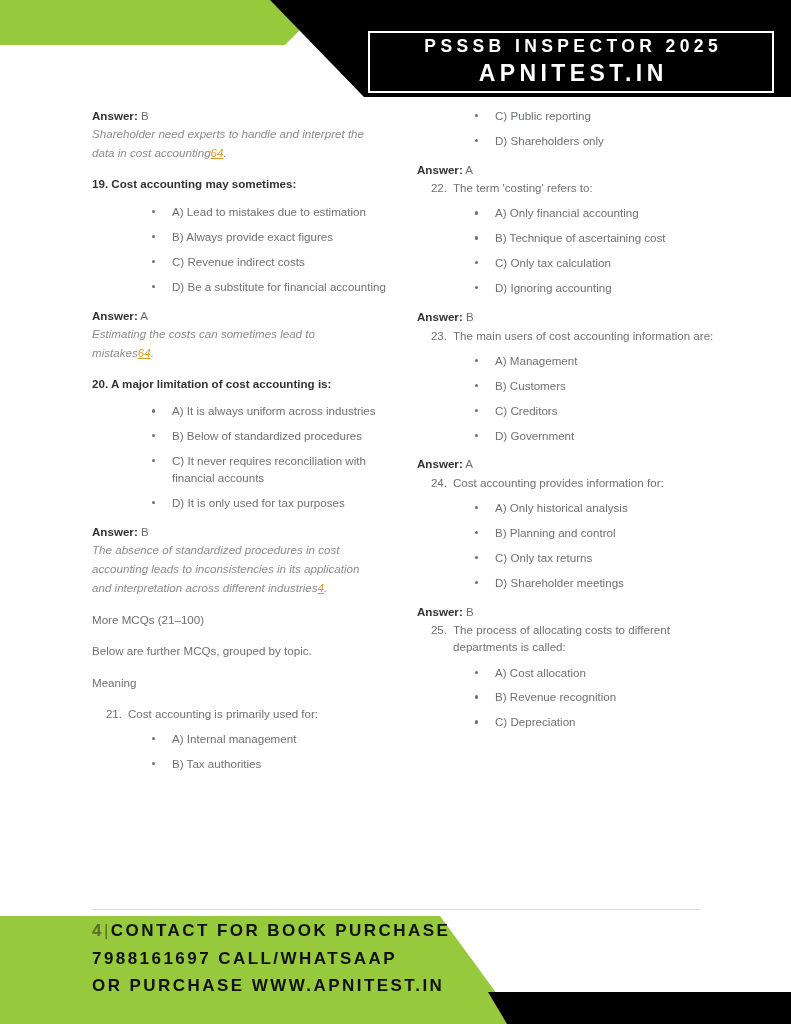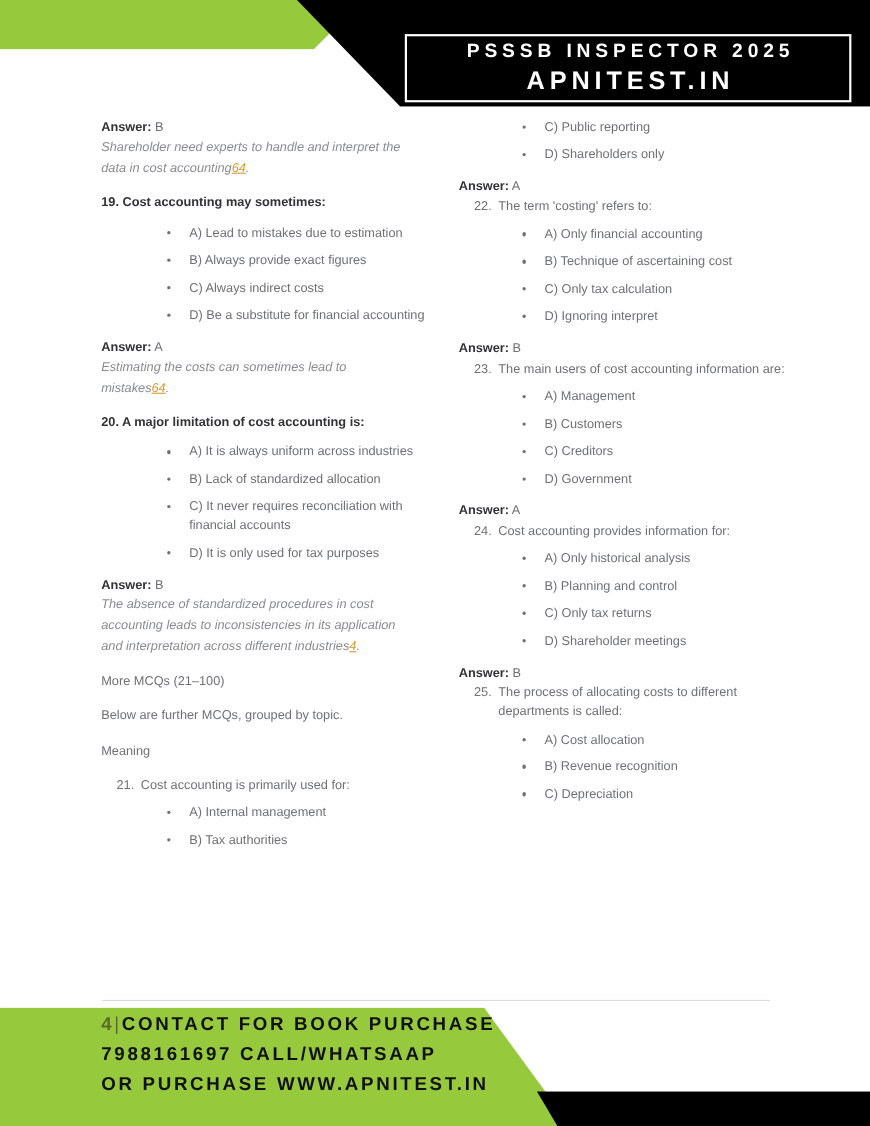--- a/index.html
+++ b/index.html
@@ -248,29 +248,29 @@
   </div>
 
   <div class="content">
     <div class="col col-left" id="col-left">
         <p class="answer-line"><span class="answer-label">Answer:</span><span class="answer-value"> B</span></p>
         <p class="explain"><span>Shareholder need experts to handle and interpret the data in cost accounting</span><span class="cite">64</span><span>.</span></p>
         <p class="q-bold">19. Cost accounting may sometimes:</p>
         <ul class="opts">
           <li>A) Lead to mistakes due to estimation</li>
           <li>B) Always provide exact figures</li>
-          <li>C) Always indirect costs</li>
+          <li>C) Revenue indirect costs</li>
           <li>D) Be a substitute for financial accounting</li>
         </ul>
         <p class="answer-line"><span class="answer-label">Answer:</span><span class="answer-value"> A</span></p>
         <p class="explain"><span>Estimating the costs can sometimes lead to mistakes</span><span class="cite">64</span><span>.</span></p>
         <p class="q-bold">20. A major limitation of cost accounting is:</p>
         <ul class="opts">
           <li>A) It is always uniform across industries</li>
-          <li>B) Lack of standardized allocation</li>
+          <li>B) Below of standardized procedures</li>
           <li>C) It never requires reconciliation with financial accounts</li>
           <li>D) It is only used for tax purposes</li>
         </ul>
         <p class="answer-line"><span class="answer-label">Answer:</span><span class="answer-value"> B</span></p>
         <p class="explain"><span>The absence of standardized procedures in cost accounting leads to inconsistencies in its application and interpretation across different industries</span><span class="cite">4</span><span>.</span></p>
         <p class="plain">More MCQs (21–100)</p>
         <p class="plain">Below are further MCQs, grouped by topic.</p>
         <p class="plain">Meaning</p>
         <p class="q-num"><span class="qn">21.</span><span>Cost accounting is primarily used for:</span></p>
         <ul class="opts">
@@ -282,21 +282,21 @@
         <ul class="opts">
           <li>C) Public reporting</li>
           <li>D) Shareholders only</li>
         </ul>
         <p class="answer-line"><span class="answer-label">Answer:</span><span class="answer-value"> A</span></p>
         <p class="q-num"><span class="qn">22.</span><span>The term 'costing' refers to:</span></p>
         <ul class="opts">
           <li>A) Only financial accounting</li>
           <li>B) Technique of ascertaining cost</li>
           <li>C) Only tax calculation</li>
-          <li>D) Ignoring interpret</li>
+          <li>D) Ignoring accounting</li>
         </ul>
         <p class="answer-line"><span class="answer-label">Answer:</span><span class="answer-value"> B</span></p>
         <p class="q-num"><span class="qn">23.</span><span>The main users of cost accounting information are:</span></p>
         <ul class="opts">
           <li>A) Management</li>
           <li>B) Customers</li>
           <li>C) Creditors</li>
           <li>D) Government</li>
         </ul>
         <p class="answer-line"><span class="answer-label">Answer:</span><span class="answer-value"> A</span></p>

